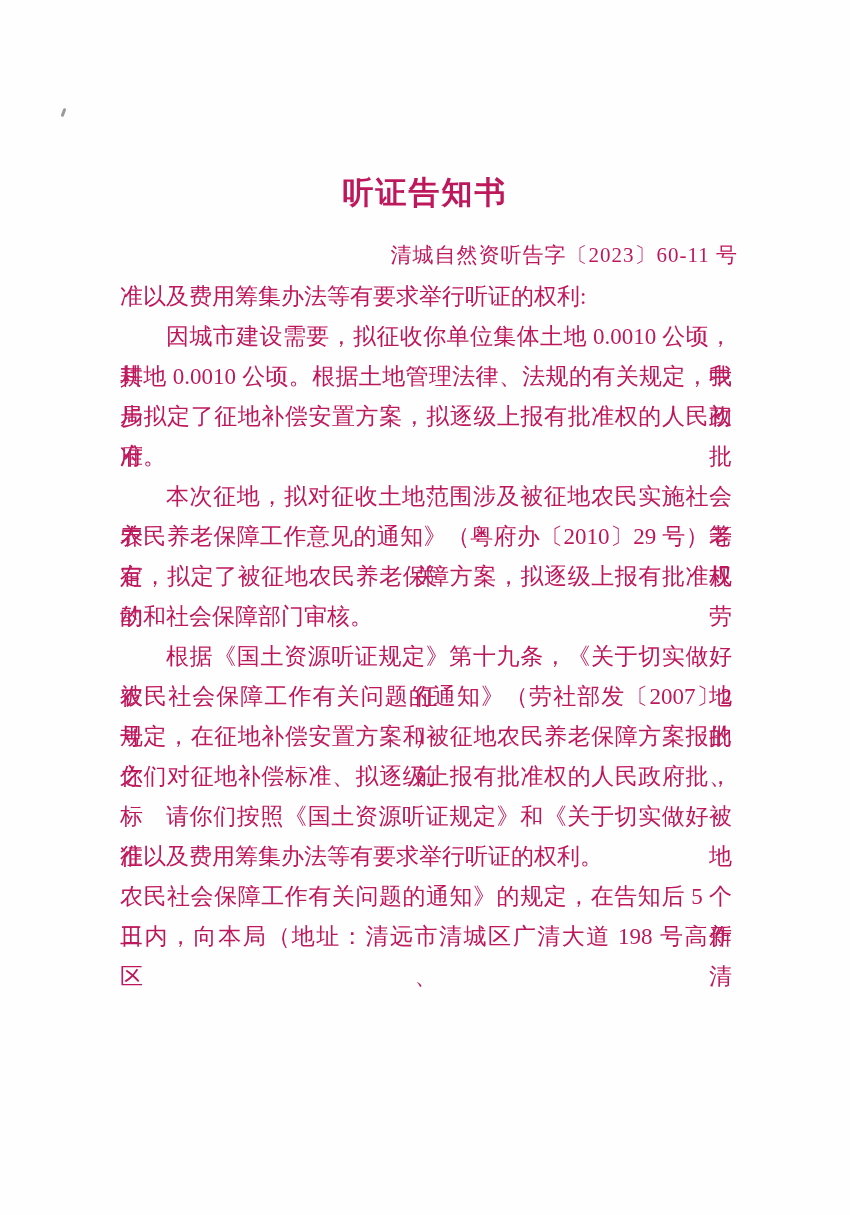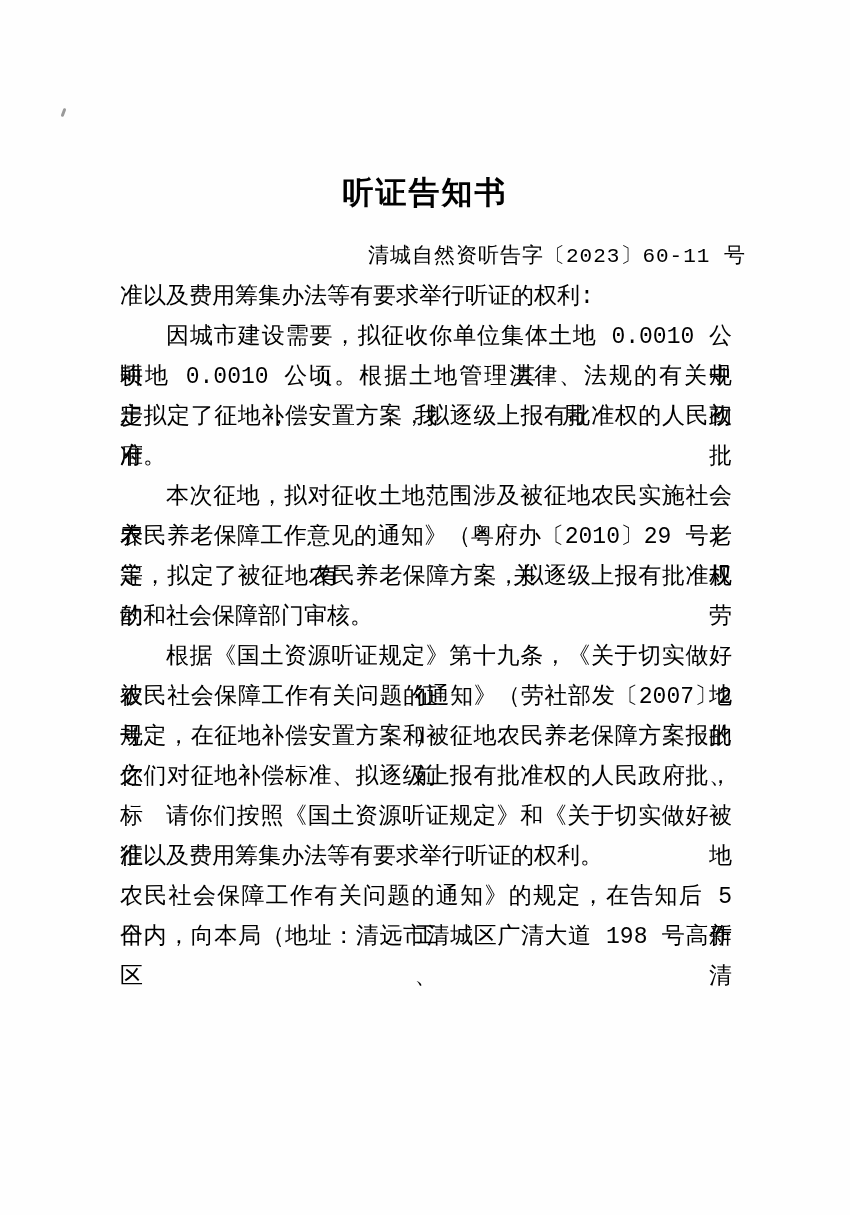--- a/index.html
+++ b/index.html
@@ -6,22 +6,22 @@
     margin: 0;
     padding: 0;
     background: #e8e8e8;
   }
   .page {
     position: relative;
     width: 850px;
     height: 1215px;
     margin: 0 auto;
     background: #fefefe;
-    color: #000000;
-    font-family: Liberation Mono, monospace;
+    color: #be185d;
+    font-family: Liberation Serif, serif;
     overflow: hidden;
   }
   .stray-mark {
     position: absolute;
     left: 62px;
     top: 108px;
     width: 3px;
     height: 9px;
     background: #9a9a9a;
     transform: rotate(20deg);
@@ -33,21 +33,21 @@
     left: 0;
     width: 100%;
     text-align: center;
     font-size: 31px;
     font-weight: bold;
     letter-spacing: 2px;
   }
   .doc-number {
     position: absolute;
     top: 241px;
-    right: 104px;
+    right: 112px;
     font-size: 21px;
     letter-spacing: 1px;
   }
   .body-block {
     position: absolute;
     top: 277px;
     left: 120px;
     width: 612px;
     font-size: 23px;
   }

